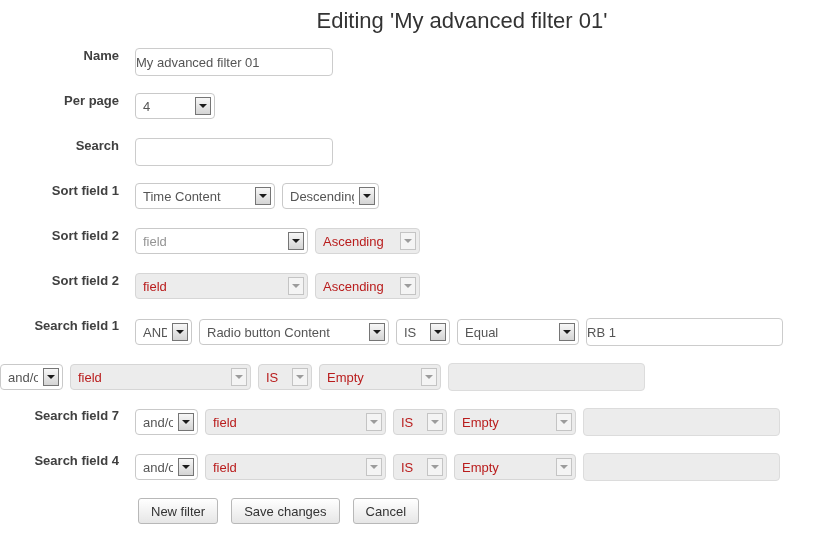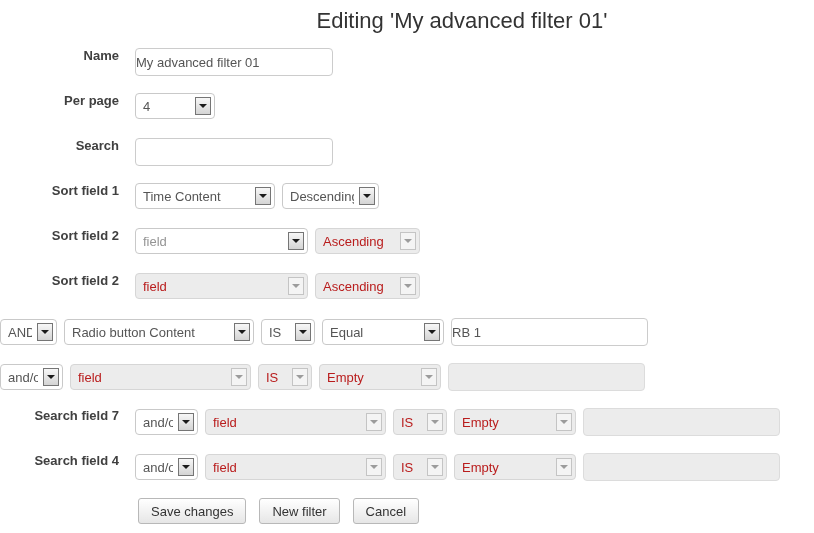--- a/index.html
+++ b/index.html
@@ -99,20 +99,21 @@
     <div class="sel dis" style="width:105px">
       <span class="sel-text">Ascending</span>
       <span class="sel-btn">
           <span class="arr"></span>
         </span>
     </div>
   </div>
 </div>
 
 <div class="row">
+  <label class="lbl">Search field 1</label>
   <div class="controls">
     <div class="sel" style="width:57px">
       <span class="sel-text">AND</span>
       <span class="sel-btn">
           <span class="arr"></span>
         </span>
     </div>
     <div class="sel" style="width:190px">
       <span class="sel-text">Radio button Content</span>
       <span class="sel-btn">
@@ -221,16 +222,16 @@
       <span class="sel-text">Empty</span>
       <span class="sel-btn">
           <span class="arr"></span>
         </span>
     </div>
     <input class="txt dis" style="width: 197px;" value="">
   </div>
 </div>
 
 <div class="btn-bar">
+  <button class="btn">New filter</button>
   <button class="btn">Save changes</button>
-  <button class="btn">New filter</button>
   <button class="btn">Cancel</button>
 </div>
 
 </body></html>

